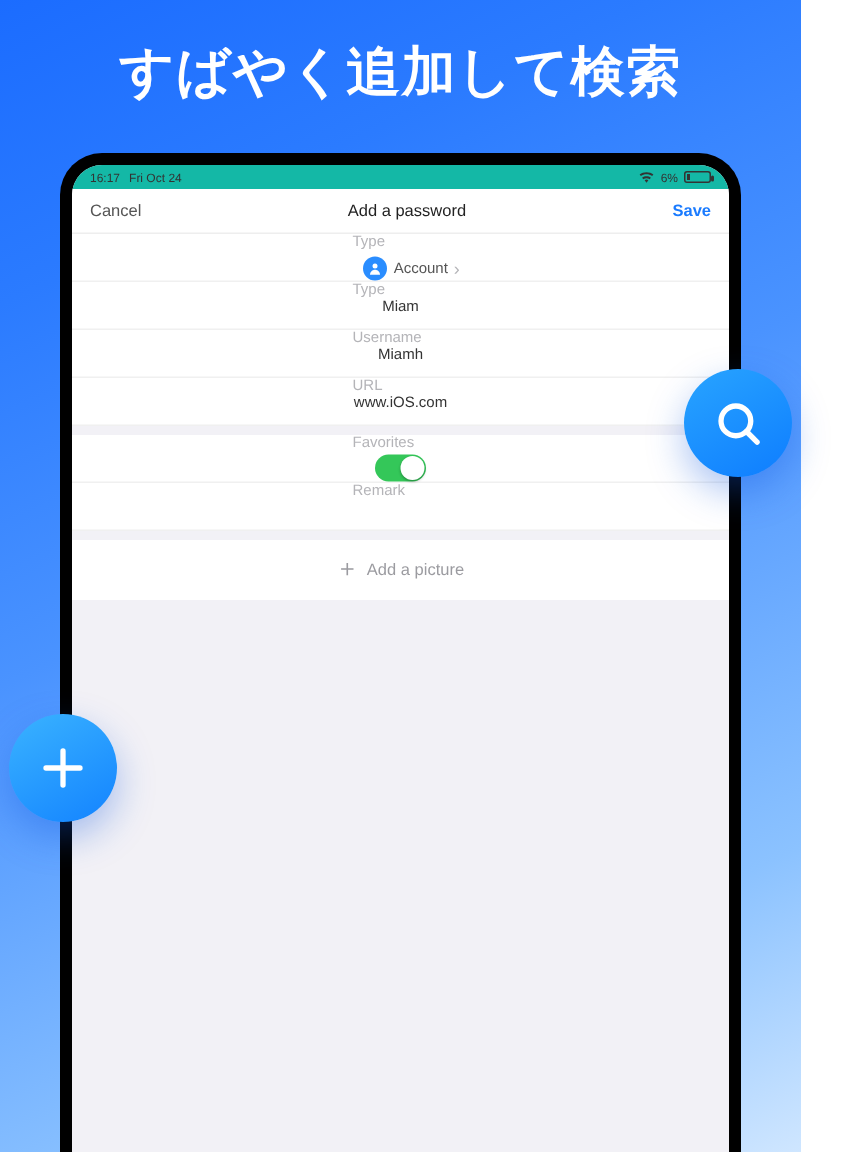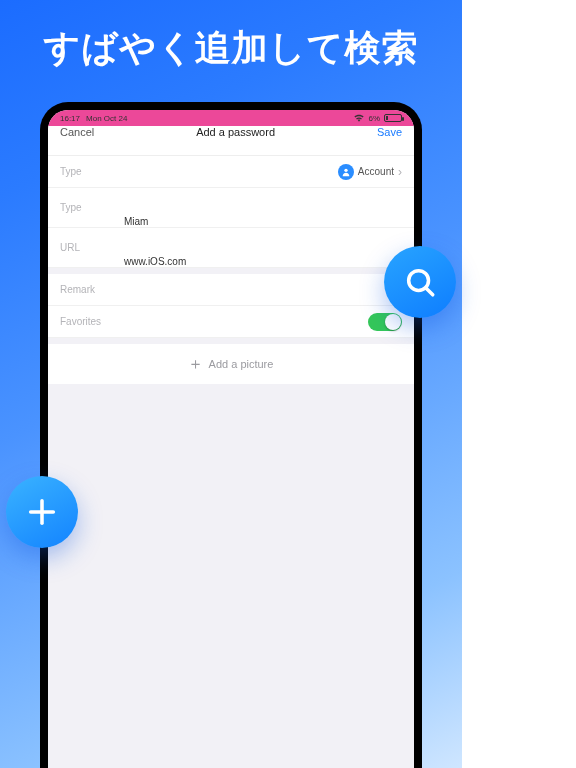--- a/index.html
+++ b/index.html
@@ -1,18 +1,18 @@
 <!DOCTYPE html>
 <html><head>
 <meta charset="utf-8">
 <style>
   * { margin: 0; padding: 0; box-sizing: border-box; }
   html, body { width: 576px; height: 768px; overflow: hidden; font-family: -apple-system, Helvetica, Arial, sans-serif; }
   .bg {
-    width: 462px; height: 768px;
+    width: 534px; height: 768px;
     background: linear-gradient(155deg, #1b6cff 0%, #2b7bff 20%, #4a93ff 45%, #8bc2ff 80%, #cfe6ff 100%);
     position: relative;
   }
   .headline {
     position:absolute; top:24px; left:0; right:0;
     text-align:center;
     color:#fff; font-size:36px; font-weight:600; letter-spacing:1px;
   }
   
   .frame {
@@ -20,44 +20,44 @@
     background:#000; border-radius:28px; padding:8px;
   }
   .screen {
     width:100%; height:100%; background:#f2f1f6;
     border-radius:20px; overflow:hidden; position:relative;
     display:flex; flex-direction:column;
   }
   
   .status {
     height:16px; display:flex; align-items:center; justify-content:space-between;
-    padding:0 12px; font-size:8px; color:#333; background:#ec4899;
+    padding:0 12px; font-size:8px; color:#333; background:#14b8a6;
   }
   .status .left { display:flex; gap:6px; }
   .status .right { display:flex; align-items:center; gap:4px; }
   .wifi-icon, .battery-icon { display:inline-flex; }
   .battery { width:18px; height:8px; border:1px solid #333; border-radius:2px; position:relative; }
   .battery::after { content:""; position:absolute; right:-3px; top:2px; width:2px; height:4px; background:#333; border-radius:1px;}
   .battery .fill { position:absolute; left:1px; top:1px; bottom:1px; width:10%; background:#333;}
   
   .nav {
-    height:30px; background:#fff; display:flex; justify-content:space-between;
+    height:30px; background:#fff; display:flex; align-items:center; justify-content:space-between;
     padding:0 12px; border-bottom:1px solid #eee; font-size:11px;
   }
   .nav .title { color:#222; font-weight:400; }
   .nav .cancel { color:#555; }
-  .nav .save { color:#1a7bff; font-weight:400; }
+  .nav .save { color:#1a7bff; font-weight:700; }
   
   .form { background:#fff; }
   .row {
     display:flex; align-items:center; min-height:32px;
-    padding:0 12px; border-bottom:1px solid #f0f0f0; font-size:10px;
+    padding:0 12px; border-bottom:1px solid #f0f0f0; font-size:10px;flex-direction:column;
   }
   .row .label { width:64px; color:#b4b4b8; }
-  .row .value { flex:1; color:#333;margin-top:28px; }
+  .row .value { flex:1; color:#333; }
   .row.type { justify-content:space-between; }
   .row.type .type-right { display:flex; align-items:center; gap:4px; color:#555;margin-left:15px; }
   .account-icon {
     width:16px; height:16px; border-radius:50%; background:#2a8dff;
     display:flex; align-items:center; justify-content:center;
   }
   .chev { color:#b4b4b8; font-size:12px; }
   .link { color:#1a66e0; }
   .pwd-icons { display:flex; gap:10px; color:#b4b4b8; }
   .eye-icon, .shuffle-icon { width:14px; height:14px; }
@@ -95,21 +95,21 @@
 <div class="bg">
 
   <div class="headline">すばやく追加して検索</div>
 
   <div class="frame">
     <div class="screen">
 
       <div class="status">
         <div class="left">
           <span>16:17</span>
-          <span>Mon Oct 24</span>
+          <span>Fri Oct 24</span>
         </div>
         <div class="right">
           <span class="wifi-icon">
             <svg width="10" height="8" viewBox="0 0 24 18">
                 <path d="M12 18l-3-4c2-1.5 4-1.5 6 0zM5 10c4-3 10-3 14 0l-2 2.5c-3-2.2-7-2.2-10 0zM1 5C7 0 17 0 23 5l-2 2.5C16 3.8 8 3.8 3 7.5z" fill="#333"></path>
               </svg>
           </span>
           <span>6%</span>
           <span class="battery">
               <span class="fill"></span>
@@ -137,40 +137,44 @@
             <span>Account</span>
             <span class="chev">›</span>
           </span>
         </div>
 
         <div class="row">
           <span class="label">Type</span>
           <span class="value">Miam</span>
         </div>
 
+        <div class="row">
+          <span class="label">Username</span>
+          <span class="value">Miamh</span>
+        </div>
 
 
         <div class="row">
           <span class="label">URL</span>
           <span class="value link">www.iOS.com</span>
         </div>
       </div>
 
       <div class="gap"></div>
 
       <div class="form">
-        <div class="row">
-          <span class="label">Remark</span>
-          <span class="value"></span>
-        </div>
         <div class="row fav">
           <span class="label">Favorites</span>
           <span class="switch">
               <span class="knob"></span>
             </span>
+        </div>
+        <div class="row">
+          <span class="label">Remark</span>
+          <span class="value"></span>
         </div>
       </div>
 
       <div class="gap"></div>
 
       <div class="addpic">
         <span class="plus-glyph">＋</span>
         <span>Add a picture</span>
       </div>
 

